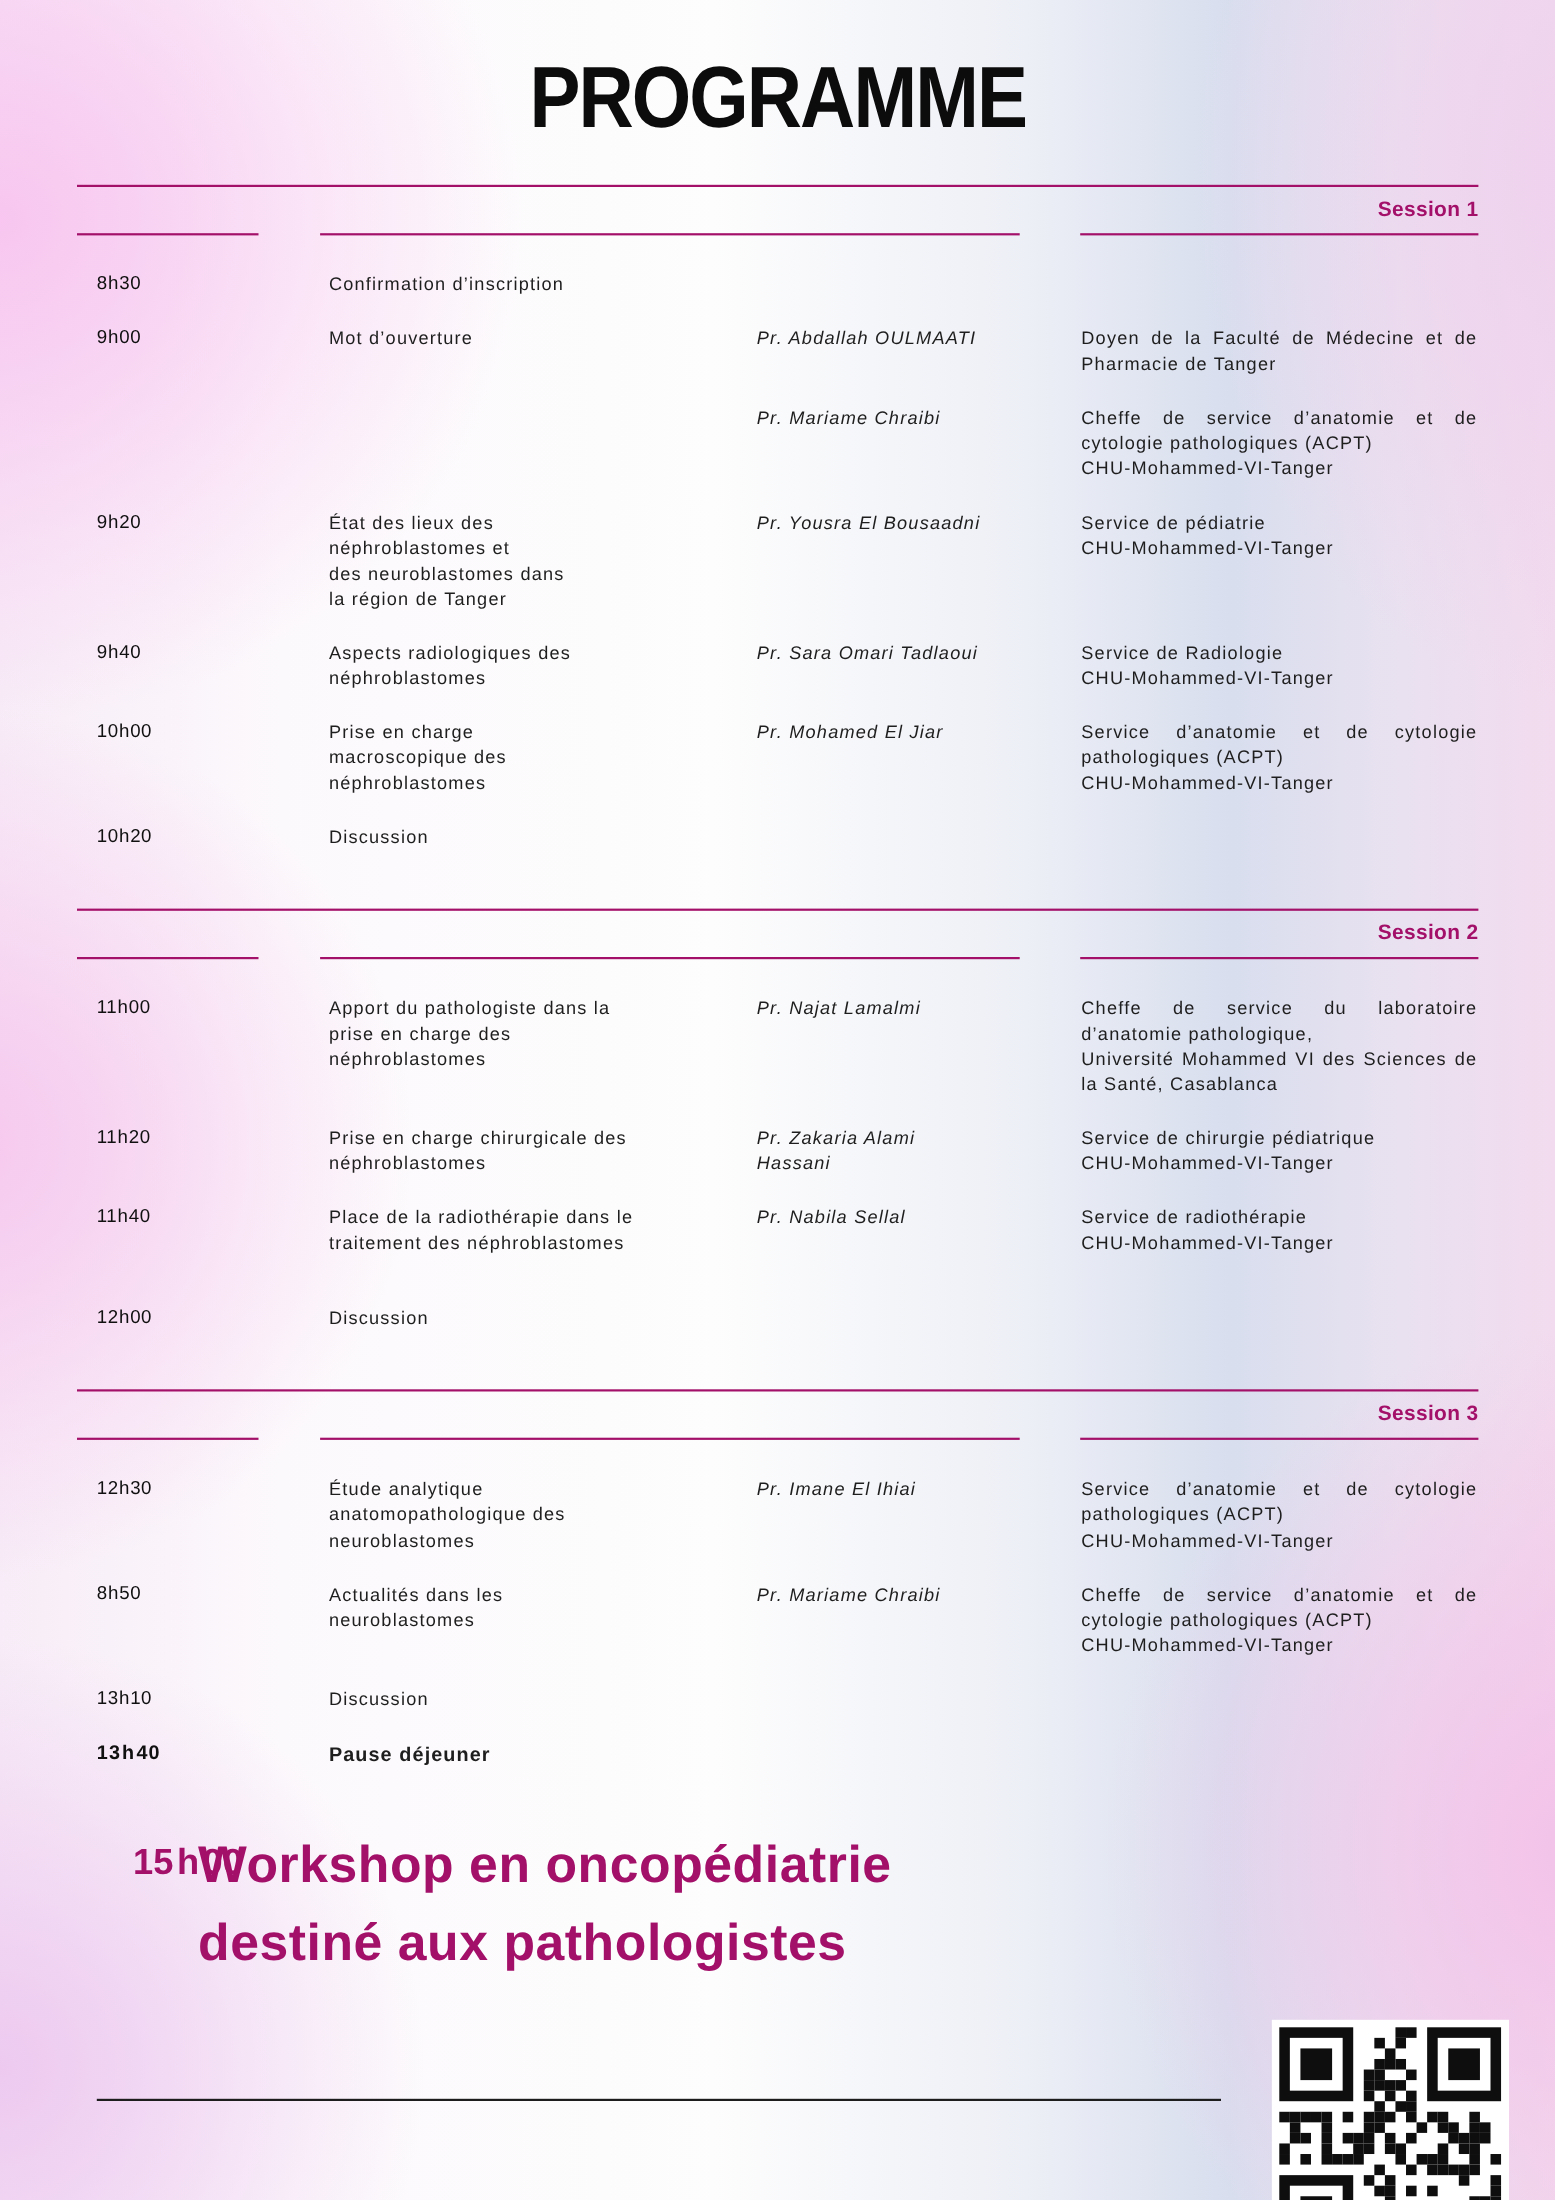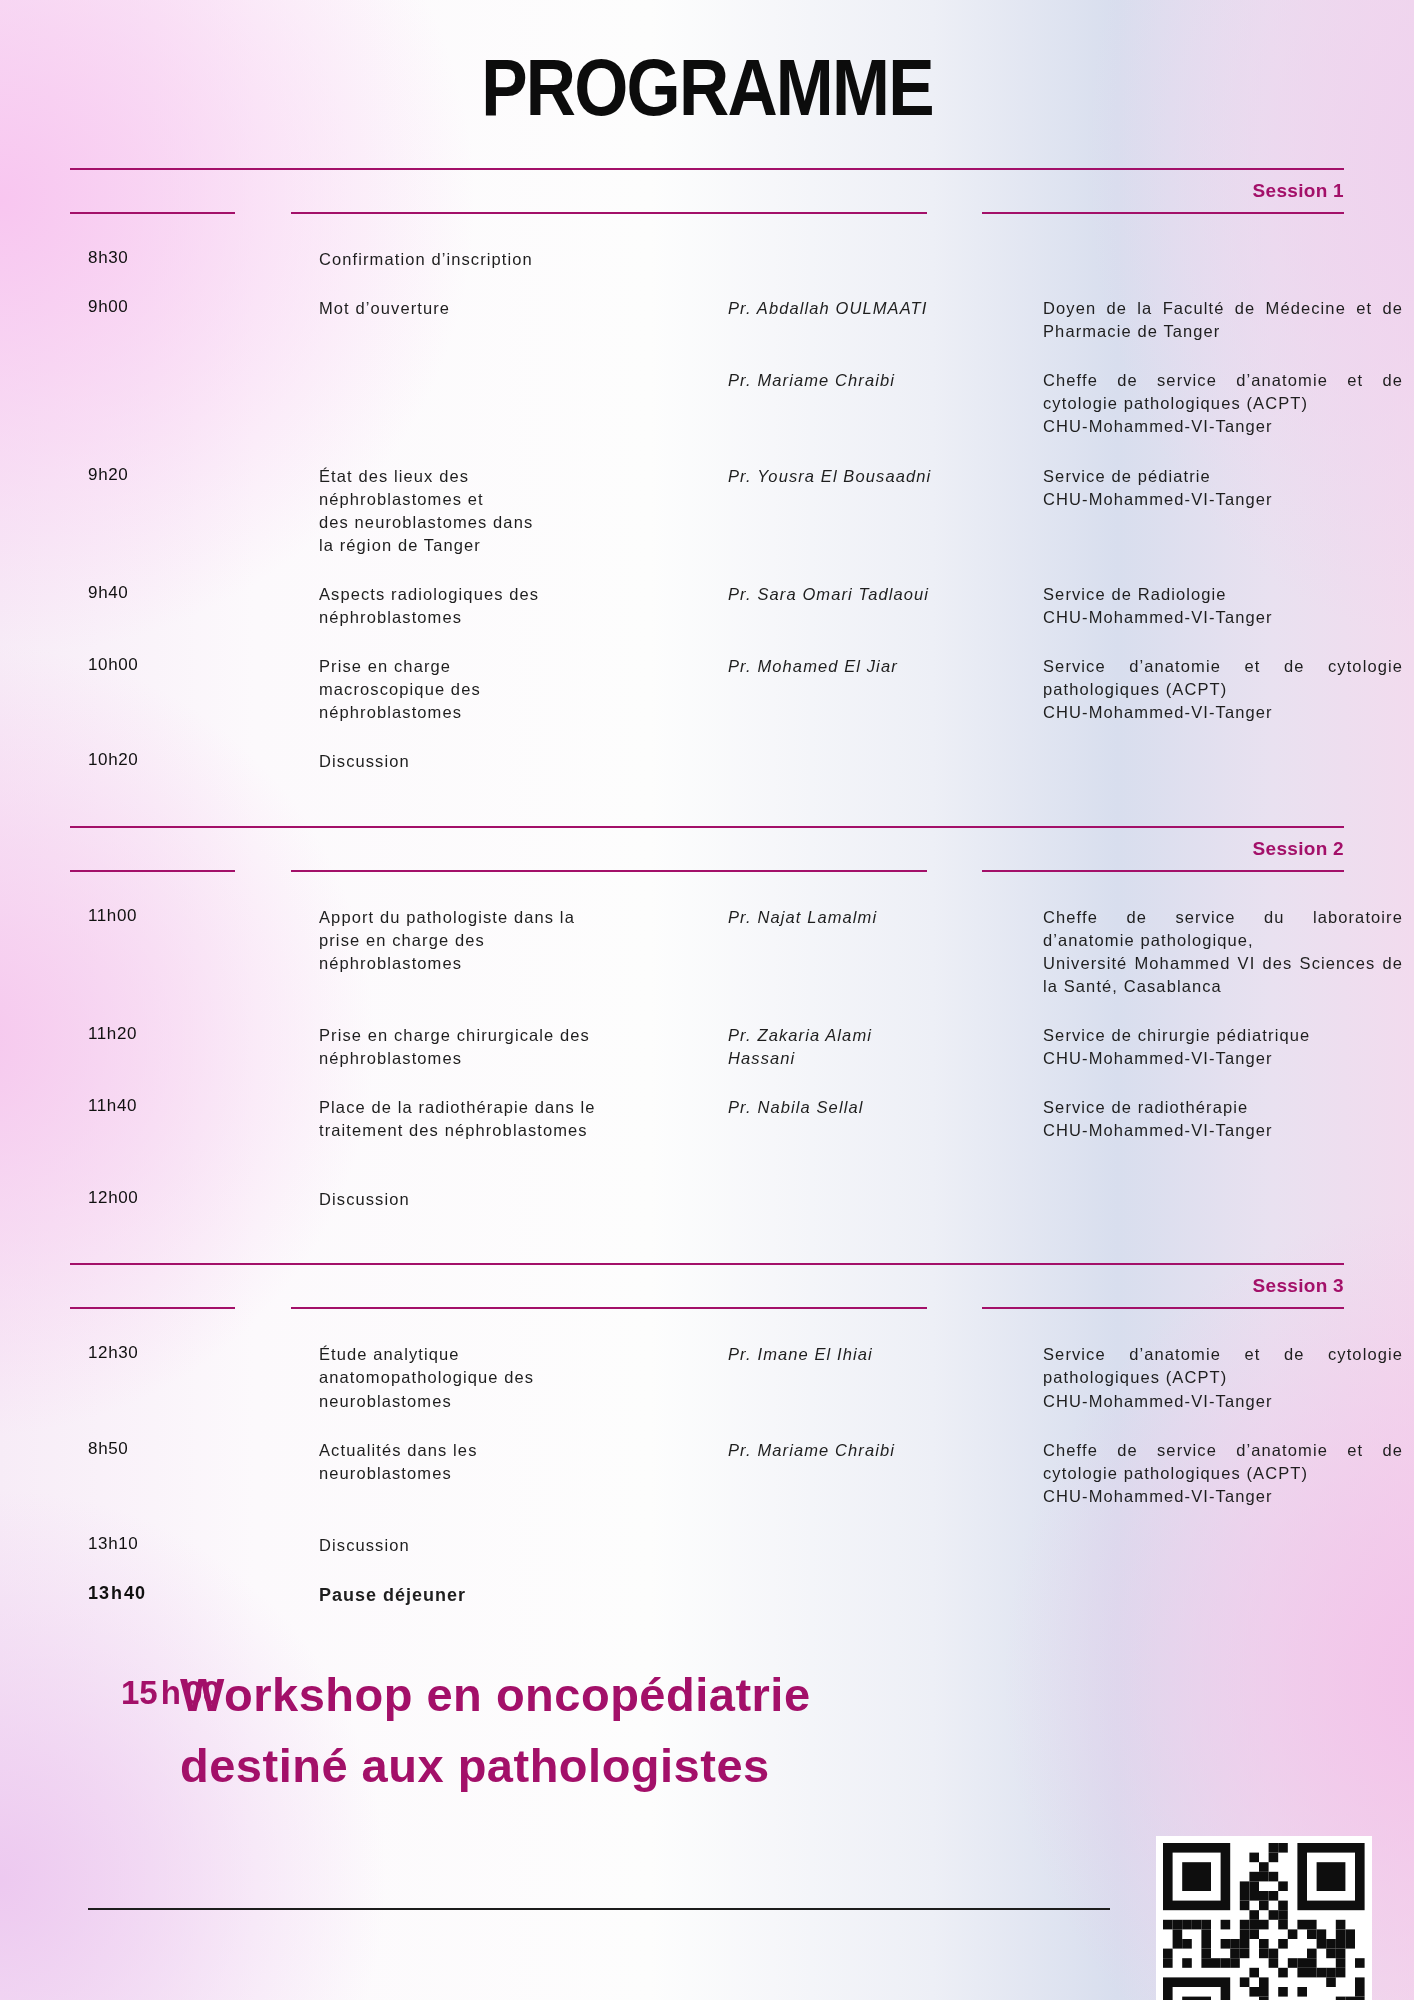--- a/index.html
+++ b/index.html
@@ -21,21 +21,21 @@
   }
   
   .session{margin-bottom:52px;}
   .rule-full{height:2px;background:var(--accent);}
   .session-title{margin:10px 0 10px 0;text-align:right;font-size:19px;font-weight:bold;color:var(--accent);letter-spacing:.3px;}
   .rule-segs{display:flex;justify-content:space-between;margin-bottom:34px;}
   .rule-segs span{display:block;height:2px;background:var(--accent);}
   .rule-segs .s1{width:165px;}
   .rule-segs .s2{width:636px;}
   .rule-segs .s3{width:362px;}
-  .row{display:grid;grid-template-columns:229px 389px 295px 360px;align-items:start;margin-bottom:26px;gap:20px;}
+  .row{display:grid;grid-template-columns:229px 389px 295px 360px;align-items:start;margin-bottom:26px;}
   .row.gap{margin-top:46px;}
   .c-time{padding-left:18px;font-size:17px;letter-spacing:.5px;word-spacing:-5px;color:#101010;}
   .c-title,.c-speaker,.c-affil{font-size:16.5px;letter-spacing:1.1px;line-height:1.4;white-space:pre-line;}
   .c-title{padding-right:30px;}
   .c-speaker{padding-right:35px;font-style:italic;}
   .c-affil{text-align:justify;}
   .row.bold .c-time,.row.bold .c-title{font-weight:bold;font-size:18px;letter-spacing:1px;}
   
   .workshop{position:relative;margin-top:40px;height:190px;}
   .w-time{position:absolute;left:5px;top:14px;font-size:33px;font-weight:bold;color:var(--accent);word-spacing:-6px;margin-left:46px;}

